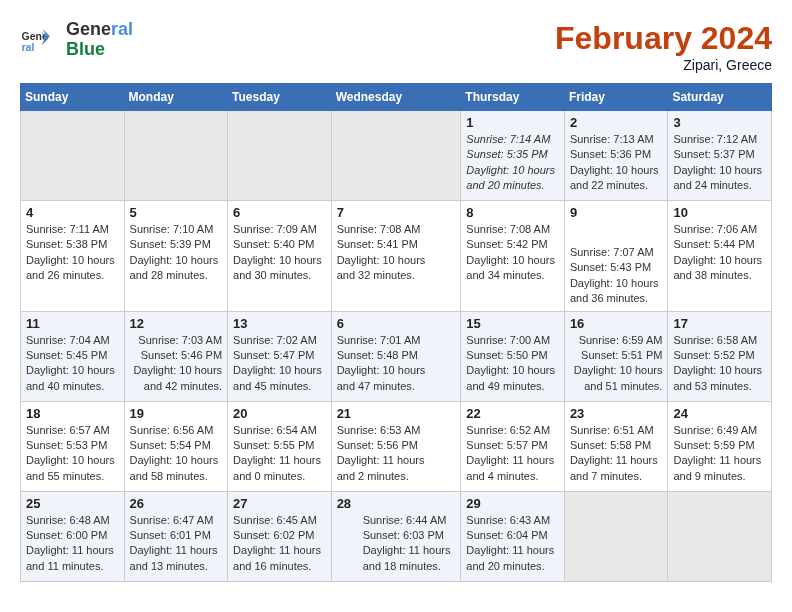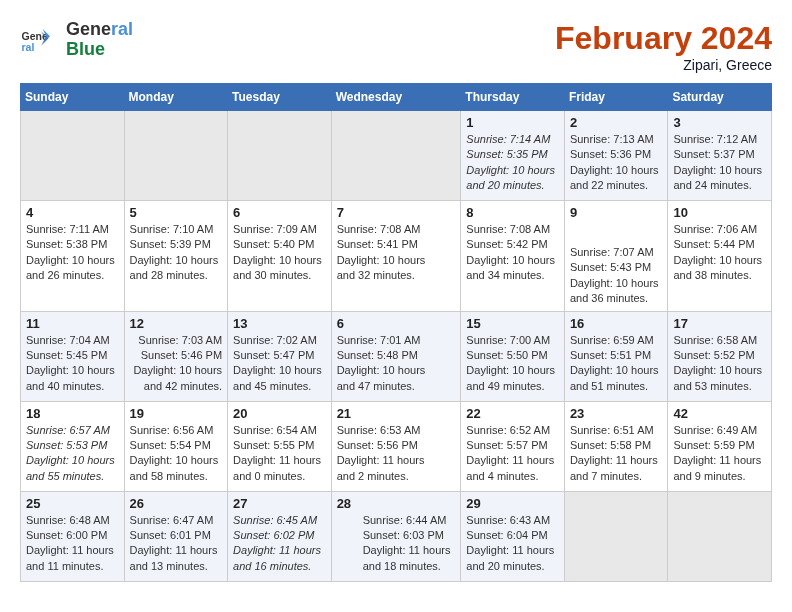--- a/index.html
+++ b/index.html
@@ -233,37 +233,37 @@
         </td>
         <td>
           <span class="day-num">15</span>
           <div class="day-info" style="white-space: pre-line;">Sunrise: 7:00 AM
 Sunset: 5:50 PM
 Daylight: 10 hours
 and 49 minutes.</div>
         </td>
         <td>
           <span class="day-num">16</span>
-          <div class="day-info" style="white-space: pre-line;">Sunrise: 6:59 AM
+          <div class="day-info" style="white-space: pre-line; text-align: right;">Sunrise: 6:59 AM
 Sunset: 5:51 PM
 Daylight: 10 hours
 and 51 minutes.</div>
         </td>
         <td>
           <span class="day-num">17</span>
           <div class="day-info" style="white-space: pre-line;">Sunrise: 6:58 AM
 Sunset: 5:52 PM
 Daylight: 10 hours
 and 53 minutes.</div>
         </td>
       </tr>
       <tr>
         <td>
           <span class="day-num">18</span>
-          <div class="day-info" style="white-space: pre-line; font-style: italic;">Sunrise: 6:57 AM
+          <div class="day-info" style="white-space: pre-line;">Sunrise: 6:57 AM
 Sunset: 5:53 PM
 Daylight: 10 hours
 and 55 minutes.</div>
         </td>
         <td>
           <span class="day-num">19</span>
           <div class="day-info" style="white-space: pre-line;">Sunrise: 6:56 AM
 Sunset: 5:54 PM
 Daylight: 10 hours
 and 58 minutes.</div>
@@ -290,21 +290,21 @@
 and 4 minutes.</div>
         </td>
         <td>
           <span class="day-num">23</span>
           <div class="day-info" style="white-space: pre-line;">Sunrise: 6:51 AM
 Sunset: 5:58 PM
 Daylight: 11 hours
 and 7 minutes.</div>
         </td>
         <td>
-          <span class="day-num">42</span>
+          <span class="day-num">24</span>
           <div class="day-info" style="white-space: pre-line;">Sunrise: 6:49 AM
 Sunset: 5:59 PM
 Daylight: 11 hours
 and 9 minutes.</div>
         </td>
       </tr>
       <tr>
         <td>
           <span class="day-num">25</span>
           <div class="day-info" style="white-space: pre-line;">Sunrise: 6:48 AM
@@ -314,21 +314,21 @@
         </td>
         <td>
           <span class="day-num">26</span>
           <div class="day-info" style="white-space: pre-line;">Sunrise: 6:47 AM
 Sunset: 6:01 PM
 Daylight: 11 hours
 and 13 minutes.</div>
         </td>
         <td>
           <span class="day-num">27</span>
-          <div class="day-info" style="white-space: pre-line; font-style: italic;">Sunrise: 6:45 AM
+          <div class="day-info" style="white-space: pre-line;">Sunrise: 6:45 AM
 Sunset: 6:02 PM
 Daylight: 11 hours
 and 16 minutes.</div>
         </td>
         <td>
           <span class="day-num">28</span>
           <div class="day-info" style="white-space: pre-line; margin-left: 26px;">Sunrise: 6:44 AM
 Sunset: 6:03 PM
 Daylight: 11 hours
 and 18 minutes.</div>

